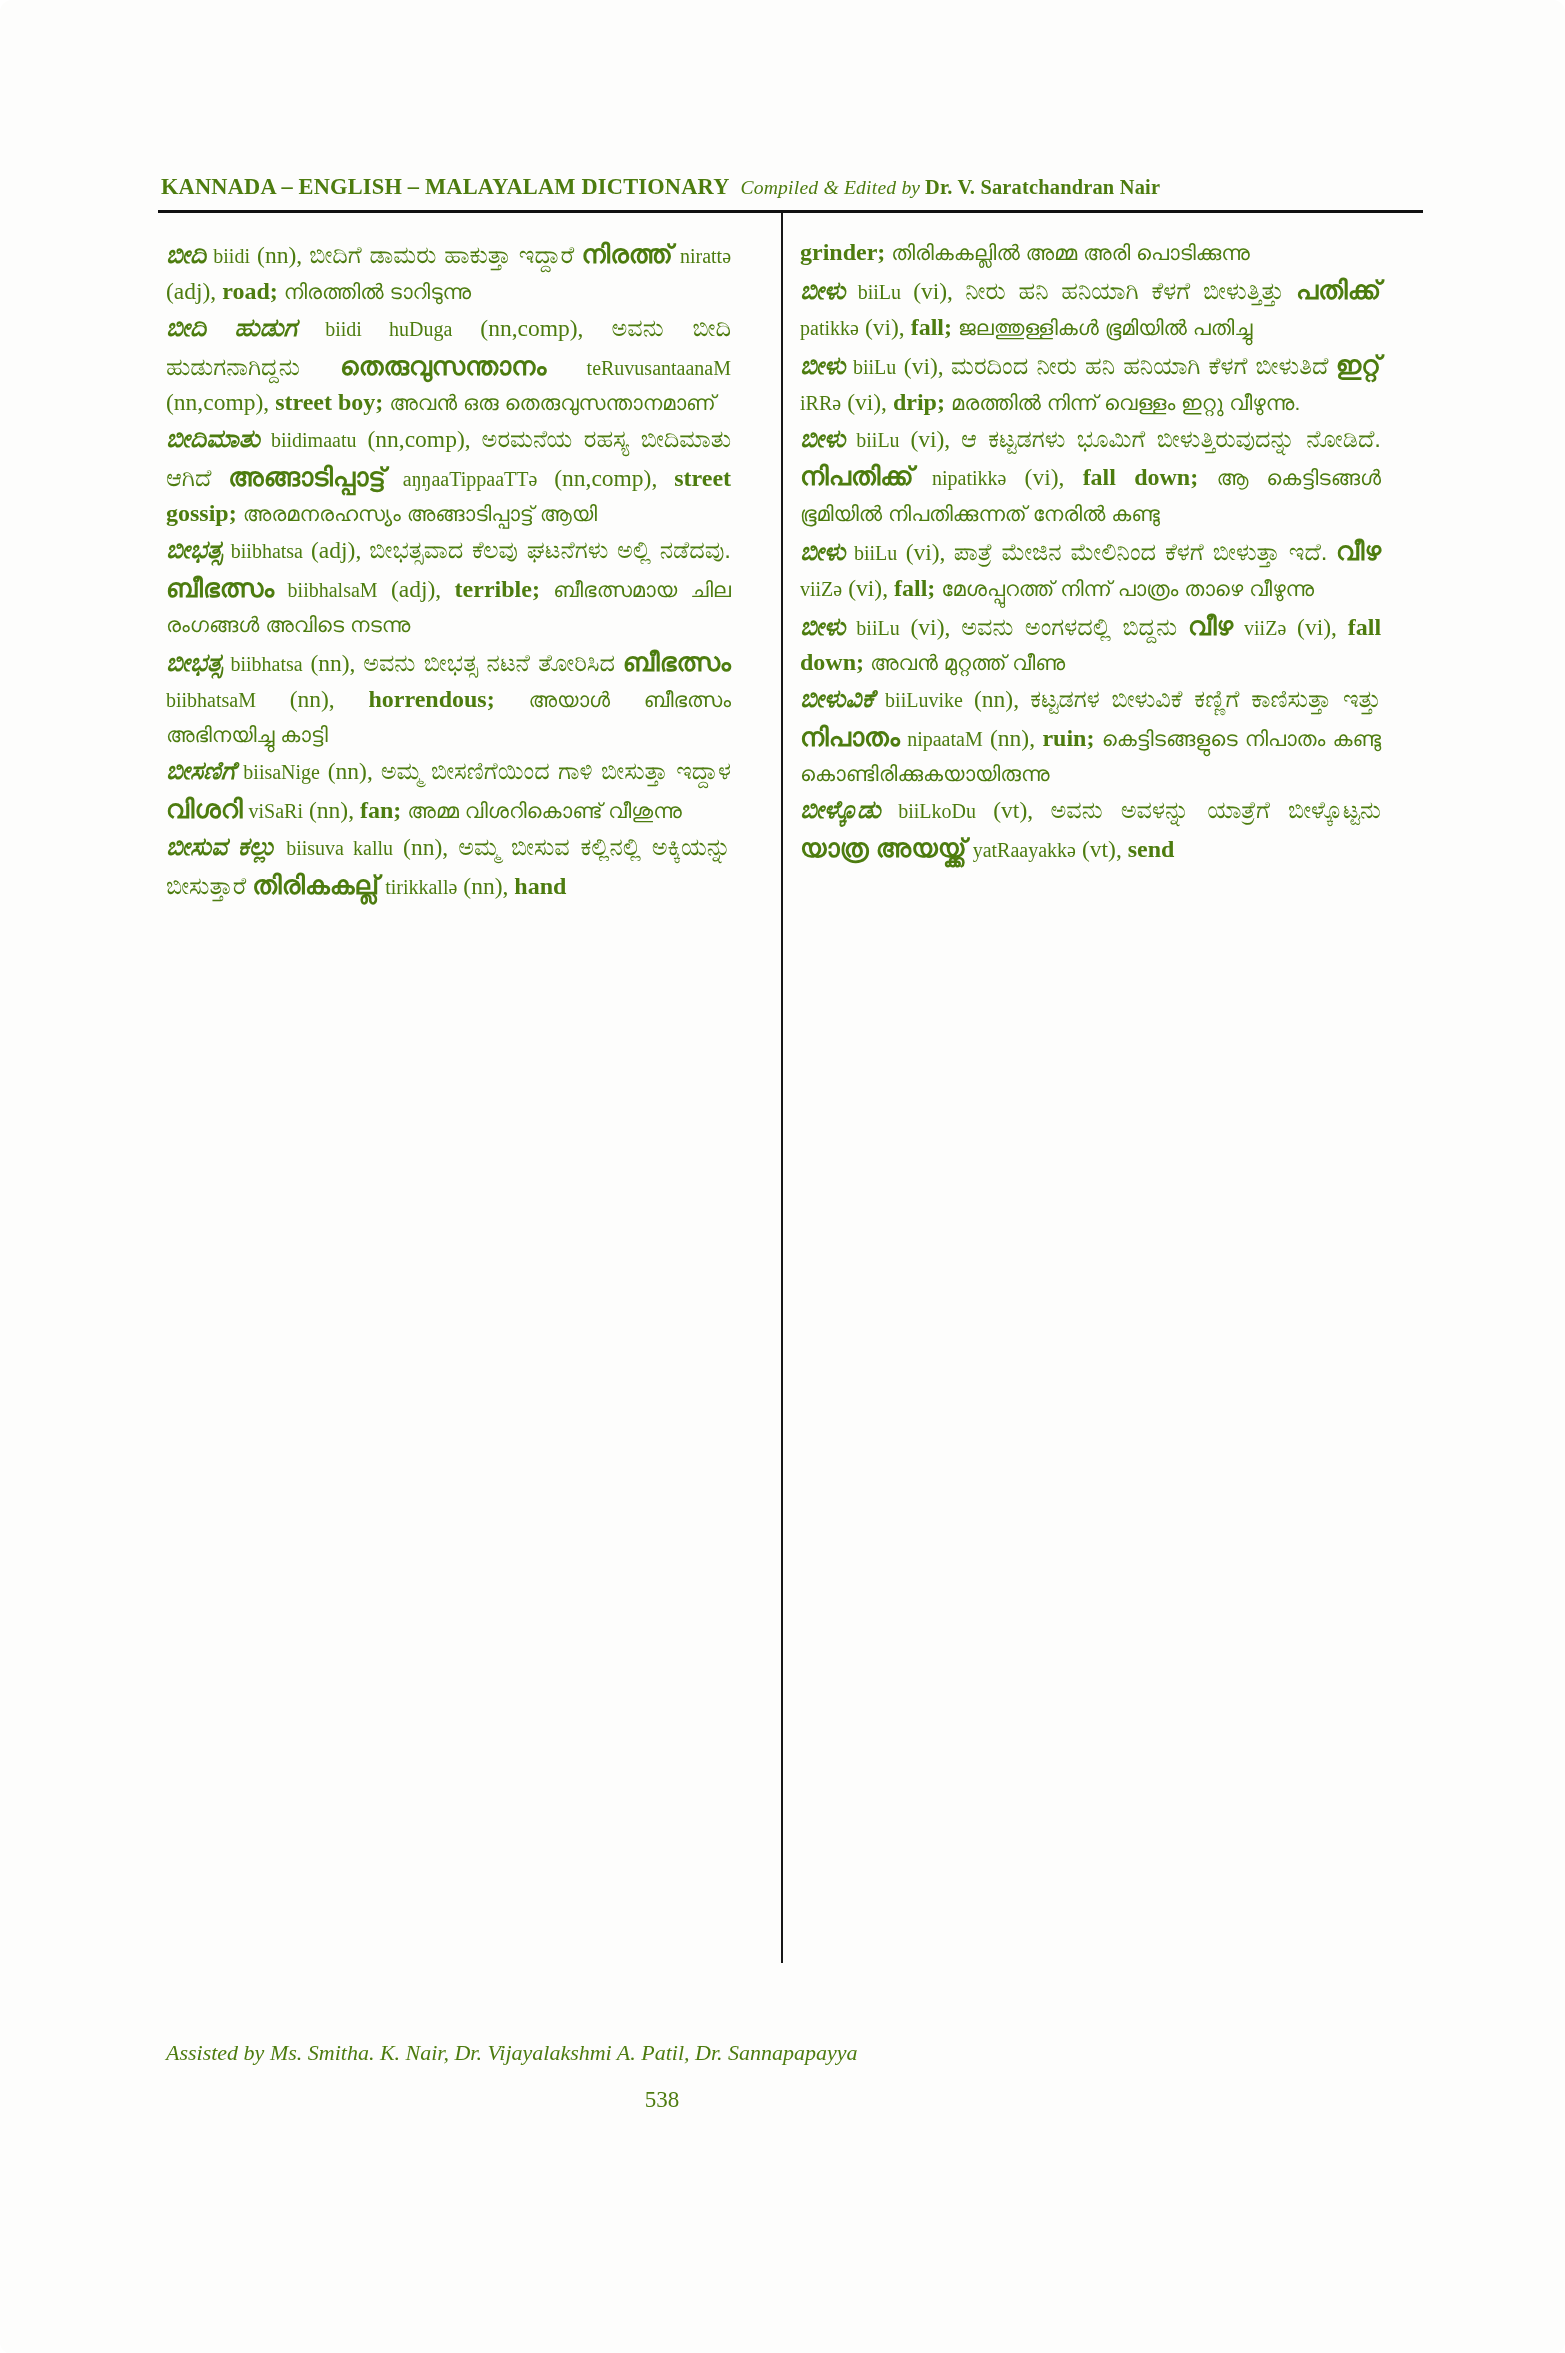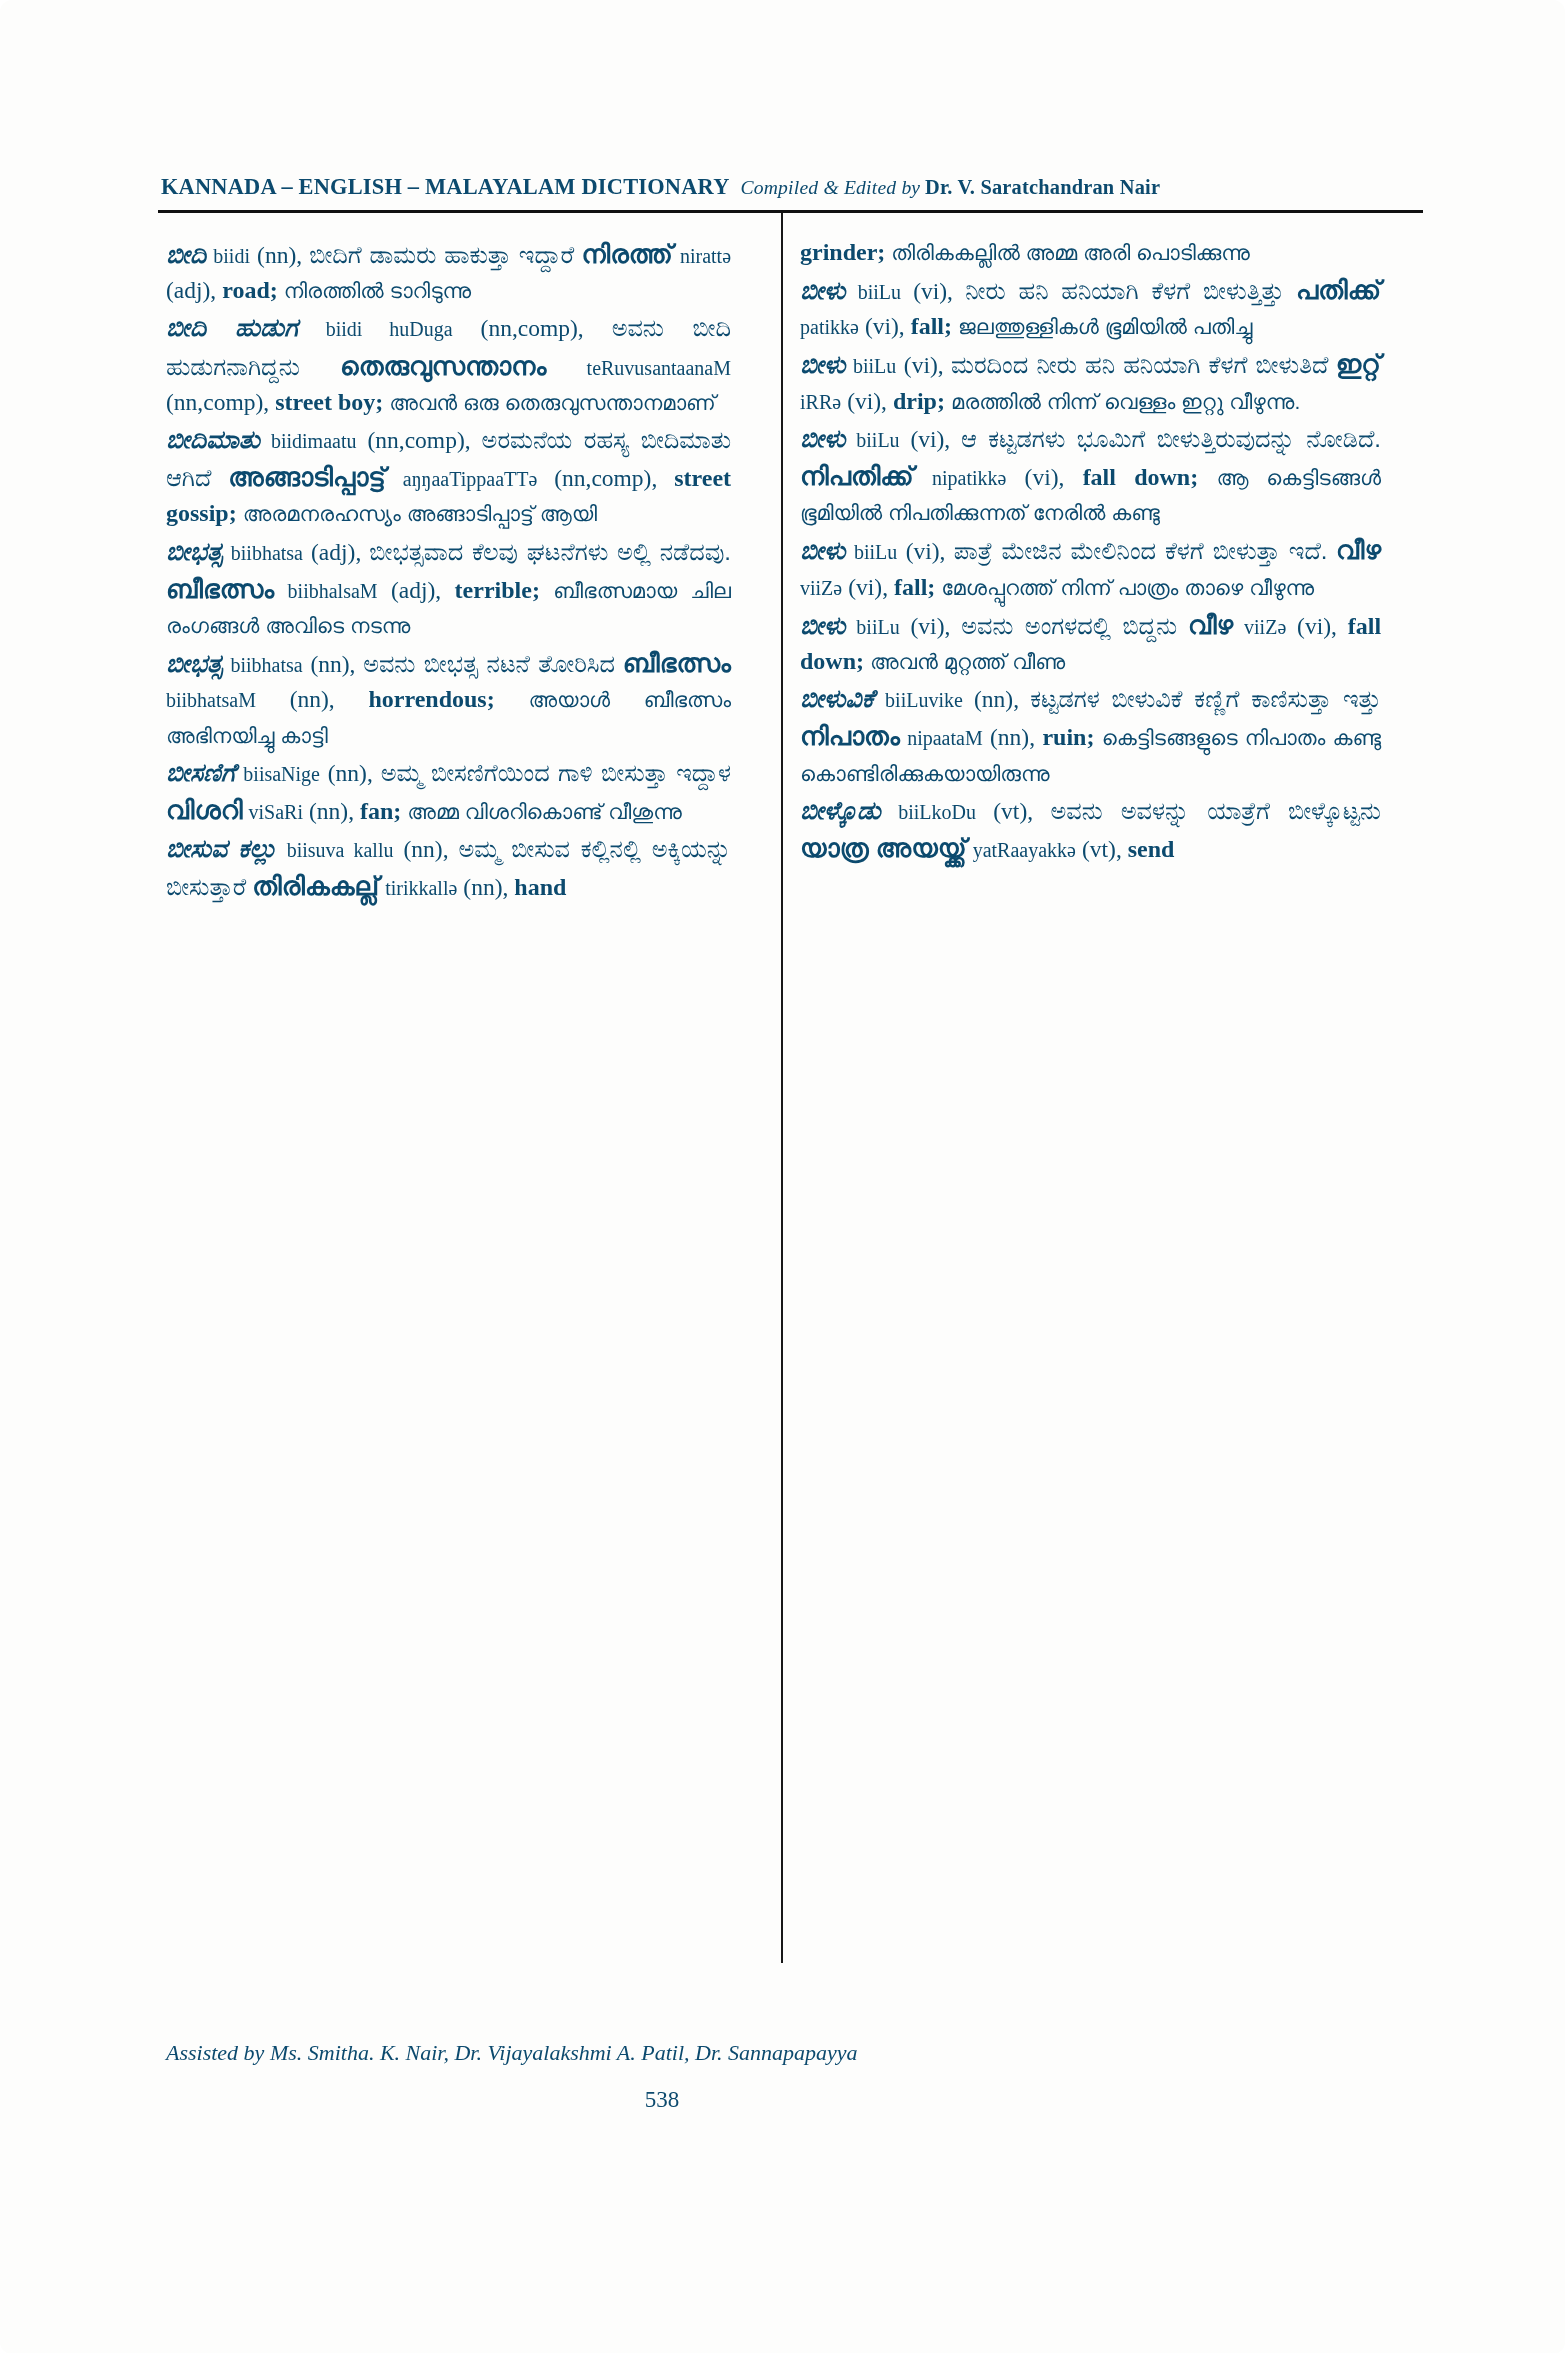--- a/index.html
+++ b/index.html
@@ -7,21 +7,21 @@
     padding: 0;
     background: #ffffff;
   }
   .page {
     position: relative;
     width: 1565px;
     height: 2354px;
     background: #fdfdfc;
     box-sizing: border-box;
     font-family: "Liberation Serif", "DejaVu Serif", serif;
-    color: #0c4a6e;
+    color: #4d7c0f;
     overflow: hidden;
     border-radius: 12px;
   }
 
   
   .runhead {
     position: absolute;
     left: 161px;
     top: 174px;
     width: 1255px;
@@ -84,21 +84,21 @@
     text-align: justify;
     text-justify: inter-word;
     font-size: 24px;
     line-height: 1.47;
     margin: 0 0 0.8px 0;
   }
   .entry:last-child { margin-bottom: 0; }
 
   
   .kn {
-    font-family: Liberation Sans, sans-serif;
+    font-family: Liberation Serif, serif;
     font-style: italic;
     font-weight: bold;
     font-size: 25px;
   }
   .kn-plain {
     font-family: "Liberation Sans", "DejaVu Sans", sans-serif;
     font-size: 24px;
   }
   .ml {
     font-family: "Liberation Sans", "DejaVu Sans", sans-serif;

